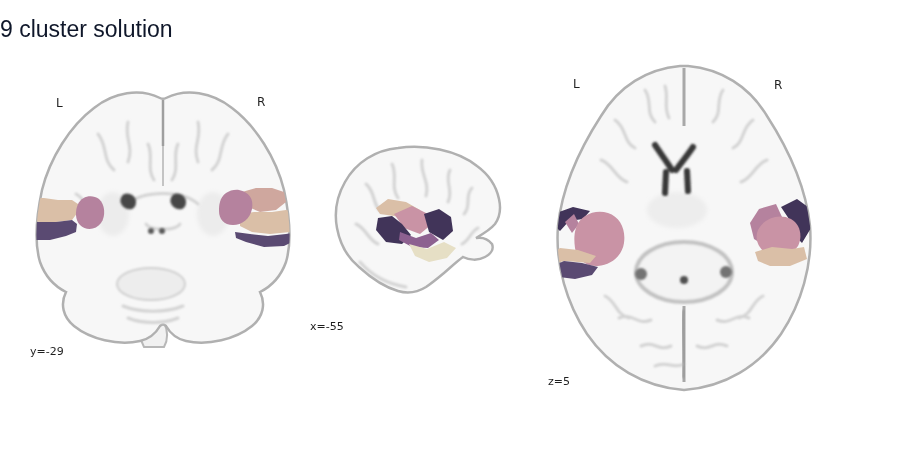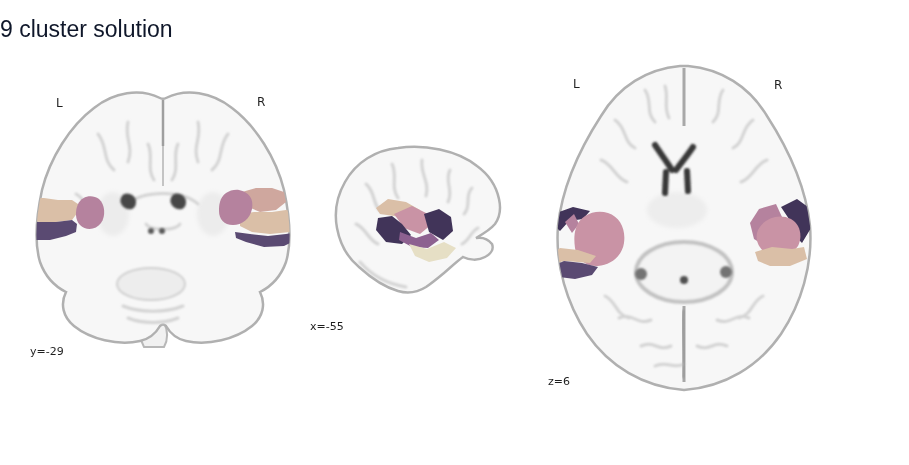--- a/index.html
+++ b/index.html
@@ -203,15 +203,15 @@
   </svg>
 
   <span class="lr" style="left:56px;top:96px;">L</span>
   <span class="lr" style="left:257px;top:95px;">R</span>
   <span class="coord" style="left:30px;top:345px;">y=-29</span>
 
   <span class="coord" style="left:304px;top:320px;margin-left:6px;">x=-55</span>
 
   <span class="lr" style="left:573px;top:77px;">L</span>
   <span class="lr" style="left:774px;top:78px;">R</span>
-  <span class="coord" style="left:548px;top:375px;">z=6</span>
+  <span class="coord" style="left:548px;top:375px;">z=5</span>
 
 </div>
 
 </body></html>

